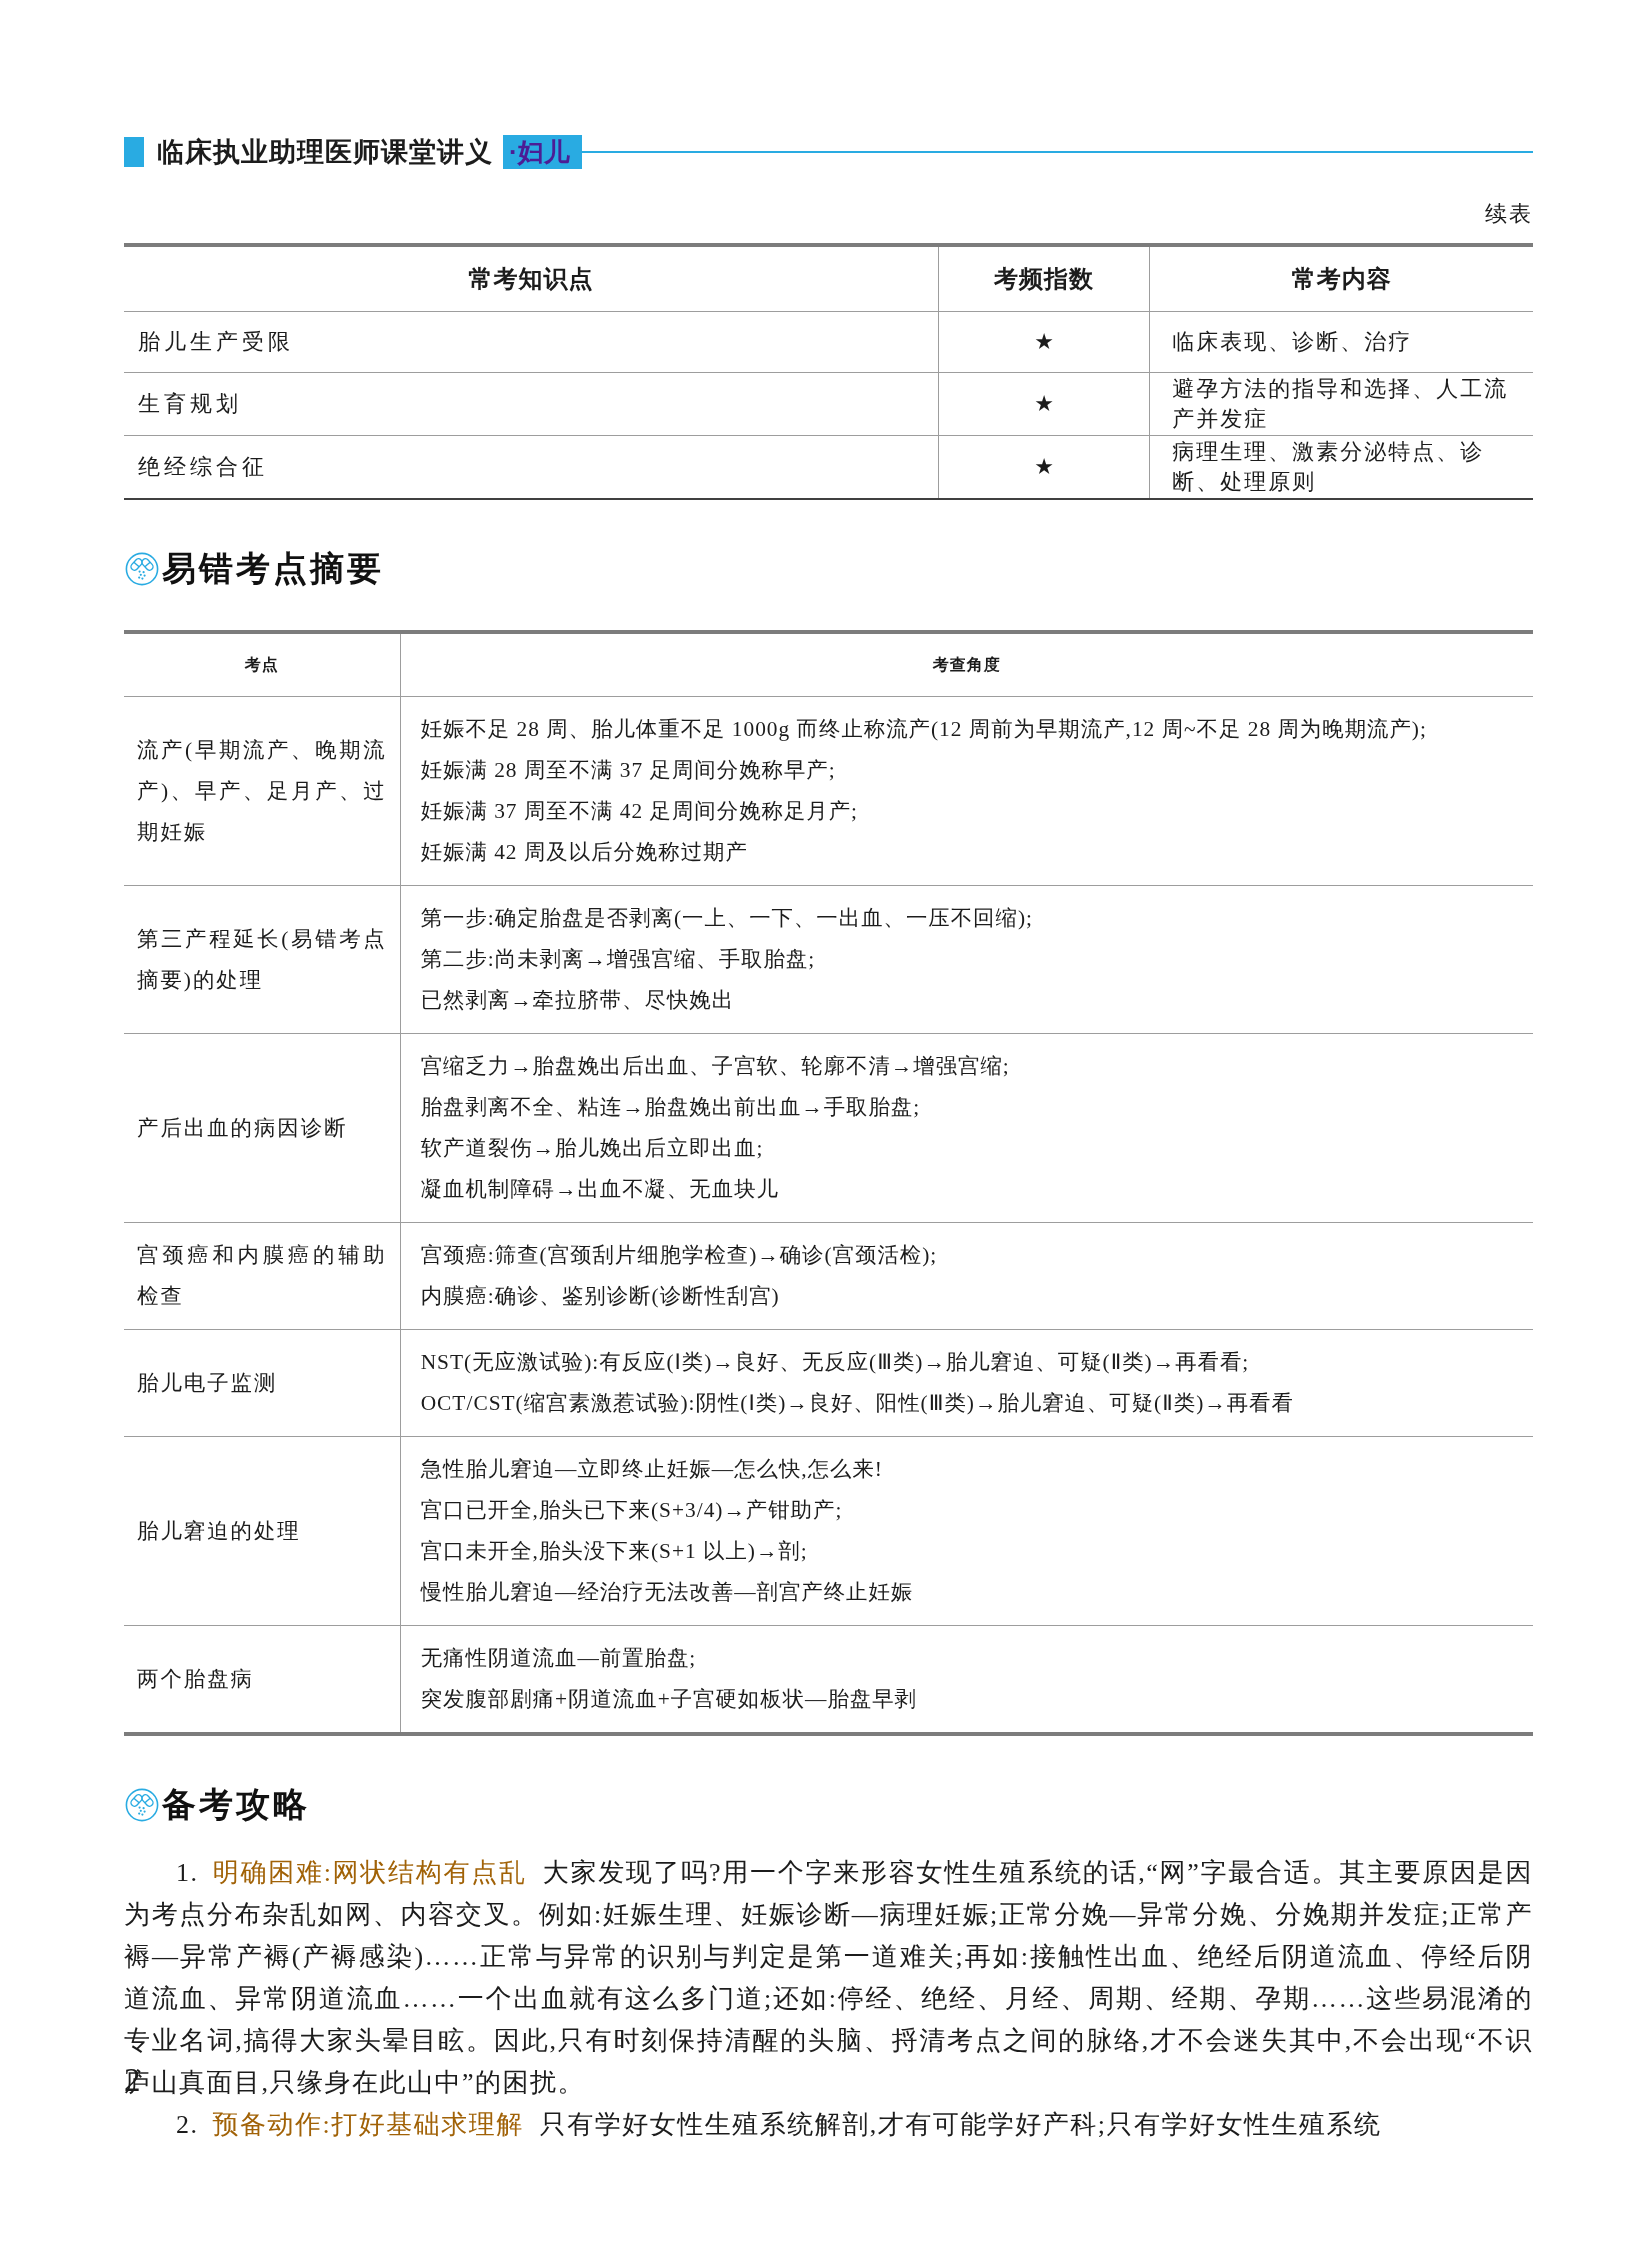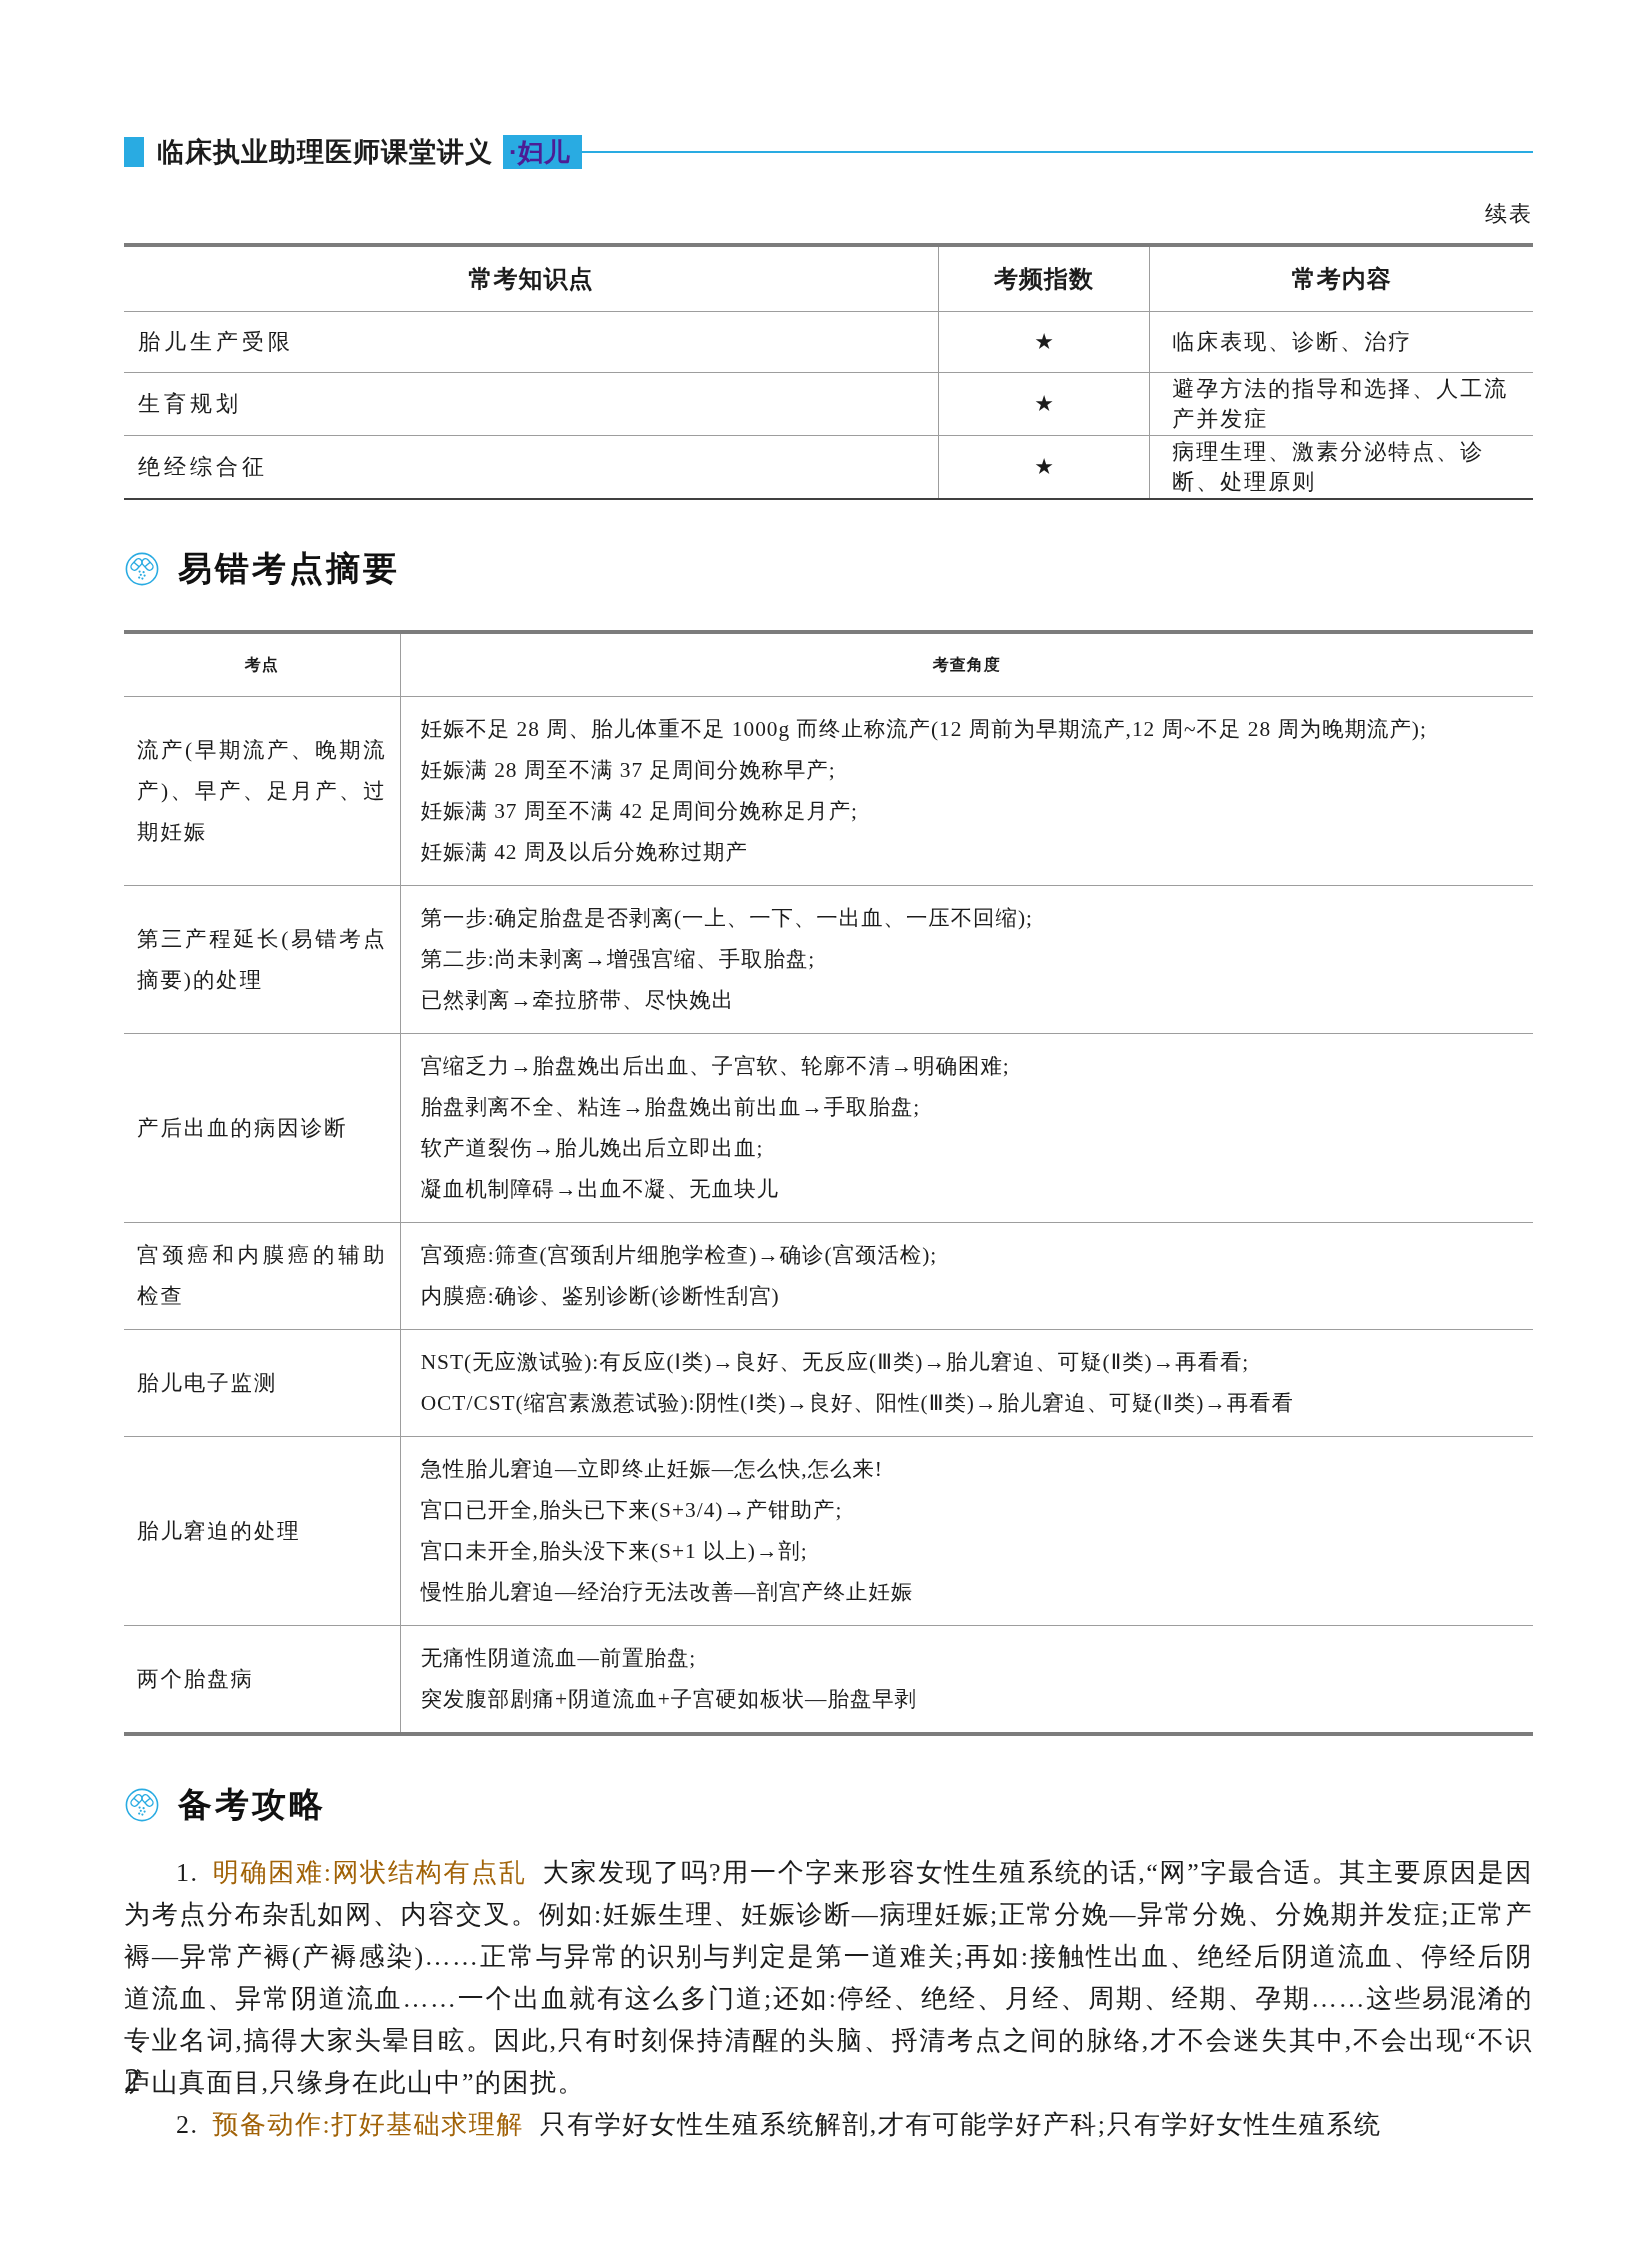--- a/index.html
+++ b/index.html
@@ -38,21 +38,21 @@
   .t1 tbody tr:not(:last-child) td { border-bottom:1px solid #9d9d9d; }
   .t1 th:not(:last-child), .t1 td:not(:last-child) { border-right:1px solid #9d9d9d; }
   .t1 .c1 { width:57.8%; }
   .t1 .c2 { width:15.0%; }
   .t1 .c3 { width:27.2%; }
   .t1 td.pt { padding-left:14px; text-align:left; }
   .t1 td.fq { text-align:center; letter-spacing:0; }
   .t1 td.ct { padding-left:22px; text-align:left; letter-spacing:2px; }
 
   
-  .section-head { display:flex; align-items:center; gap:18px; margin-top:46px; }
+  .section-head { display:flex; align-items:center; gap:2px; margin-top:46px; }
   .section-head h2 {
     margin:0; font-family:"Liberation Sans", sans-serif; font-weight:bold;
     font-size:34px; letter-spacing:3px; color:#111;
   }
   .pill-icon { flex:0 0 auto; display:block; }
 
   
   .t2 { margin-top:38px; border-top:4px solid #7c7c7c; border-bottom:4px solid #7c7c7c; }
   .t2 th {
     font-family:"Liberation Sans", sans-serif; font-weight:bold; font-size:16px;
@@ -179,21 +179,21 @@
           <td class="point">第三产程延长(易错考点摘要)的处理</td>
           <td class="angles">
             <div class="angle">第一步:确定胎盘是否剥离(一上、一下、一出血、一压不回缩);</div>
             <div class="angle">第二步:尚未剥离→增强宫缩、手取胎盘;</div>
             <div class="angle">已然剥离→牵拉脐带、尽快娩出</div>
           </td>
         </tr>
         <tr>
           <td class="point">产后出血的病因诊断</td>
           <td class="angles">
-            <div class="angle">宫缩乏力→胎盘娩出后出血、子宫软、轮廓不清→明确困难;</div>
+            <div class="angle">宫缩乏力→胎盘娩出后出血、子宫软、轮廓不清→增强宫缩;</div>
             <div class="angle">胎盘剥离不全、粘连→胎盘娩出前出血→手取胎盘;</div>
             <div class="angle">软产道裂伤→胎儿娩出后立即出血;</div>
             <div class="angle">凝血机制障碍→出血不凝、无血块儿</div>
           </td>
         </tr>
         <tr>
           <td class="point">宫颈癌和内膜癌的辅助检查</td>
           <td class="angles">
             <div class="angle">宫颈癌:筛查(宫颈刮片细胞学检查)→确诊(宫颈活检);</div>
             <div class="angle">内膜癌:确诊、鉴别诊断(诊断性刮宫)</div>

